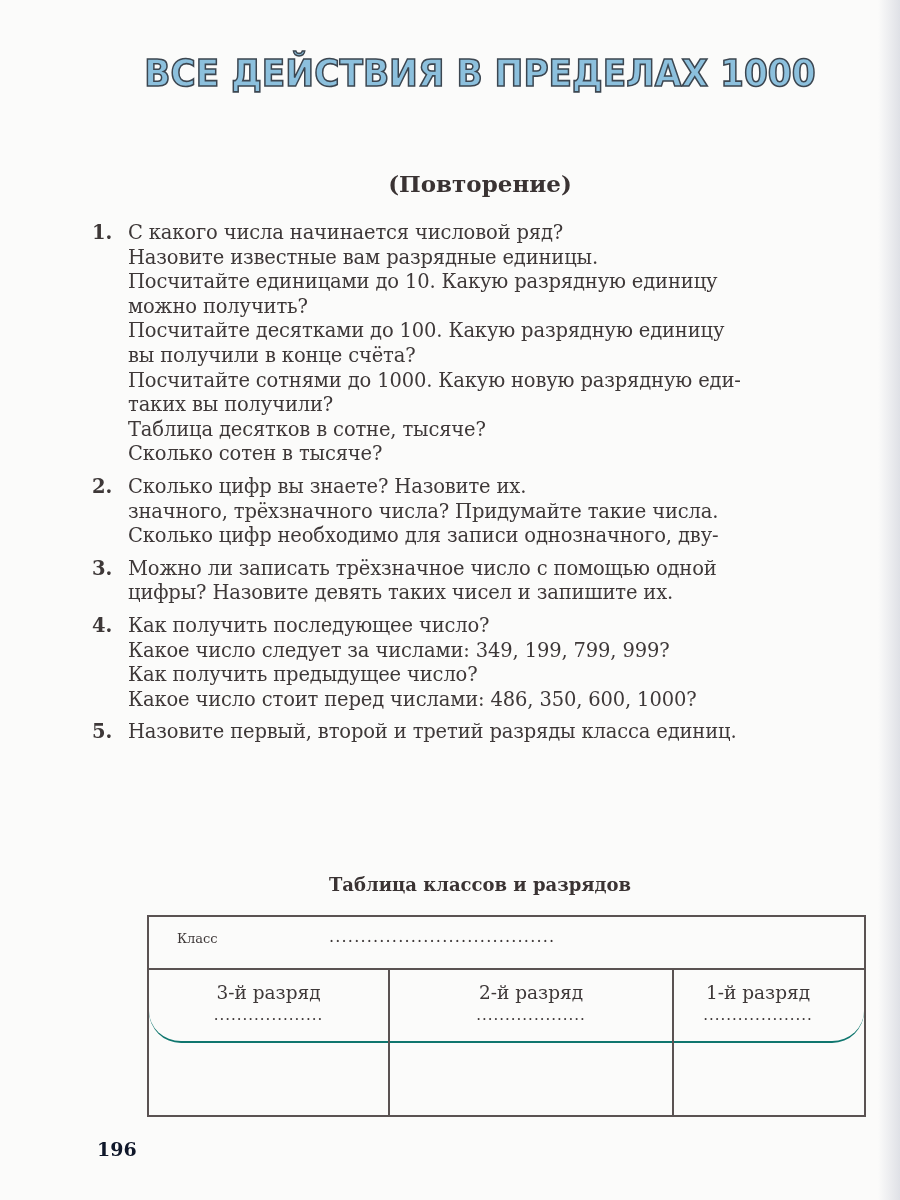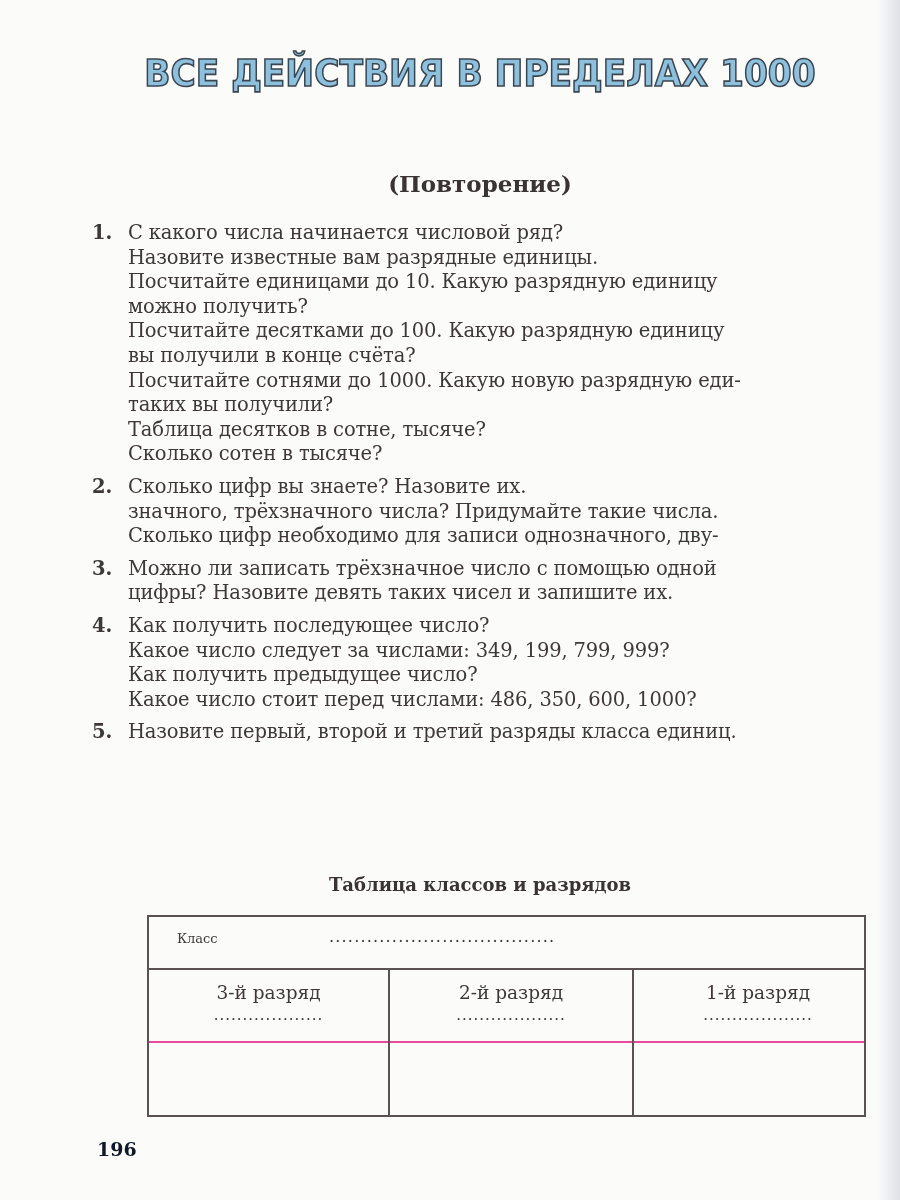--- a/index.html
+++ b/index.html
@@ -51,28 +51,29 @@
       border-bottom: 2px solid #5a5252;
     }
     .class-label {
       position: absolute; left: 28px; top: 14px; font-size: 13px;
     }
     .class-dots {
       position: absolute; left: 180px; top: 10px; font-size: 16px; letter-spacing: 1.2px;
     }
     .row-heads {
       position: absolute; left: 0; top: 51px; width: 100%; height: 73px;
-      border-bottom: 2px solid #ec4899;
+      border-bottom: 2px solid #0f766e;
+      border-radius: 32px;
     }
     .row-empty { position: absolute; left: 0; top: 124px; width: 100%; height: 74px; }
     .cell {
       position: absolute; top: 0; height: 100%; box-sizing: border-box; text-align: center;
     }
     .cell.c1 { left: 0; width: 241px; border-right: 2px solid #5a5252; }
-    .cell.c2 { left: 241px; width: 244px; border-right: 2px solid #5a5252; }
+    .cell.c2 { left: 241px; width: 284px; border-right: 2px solid #5a5252; }
     .cell.c3 { left: 481px; width: 256px; }
     .head-label { display: block; font-size: 18.5px; margin-top: 14px; line-height: 22px; }
     .head-dots { display: block; font-size: 15px; letter-spacing: 1px; line-height: 18px; margin-top: 2px; }
     .page-num {
       position: absolute; left: 97px; top: 1138px; font-weight: bold; font-size: 19px;
       color: #0f172a;
     }
   </style>
 </head>
 <body>

